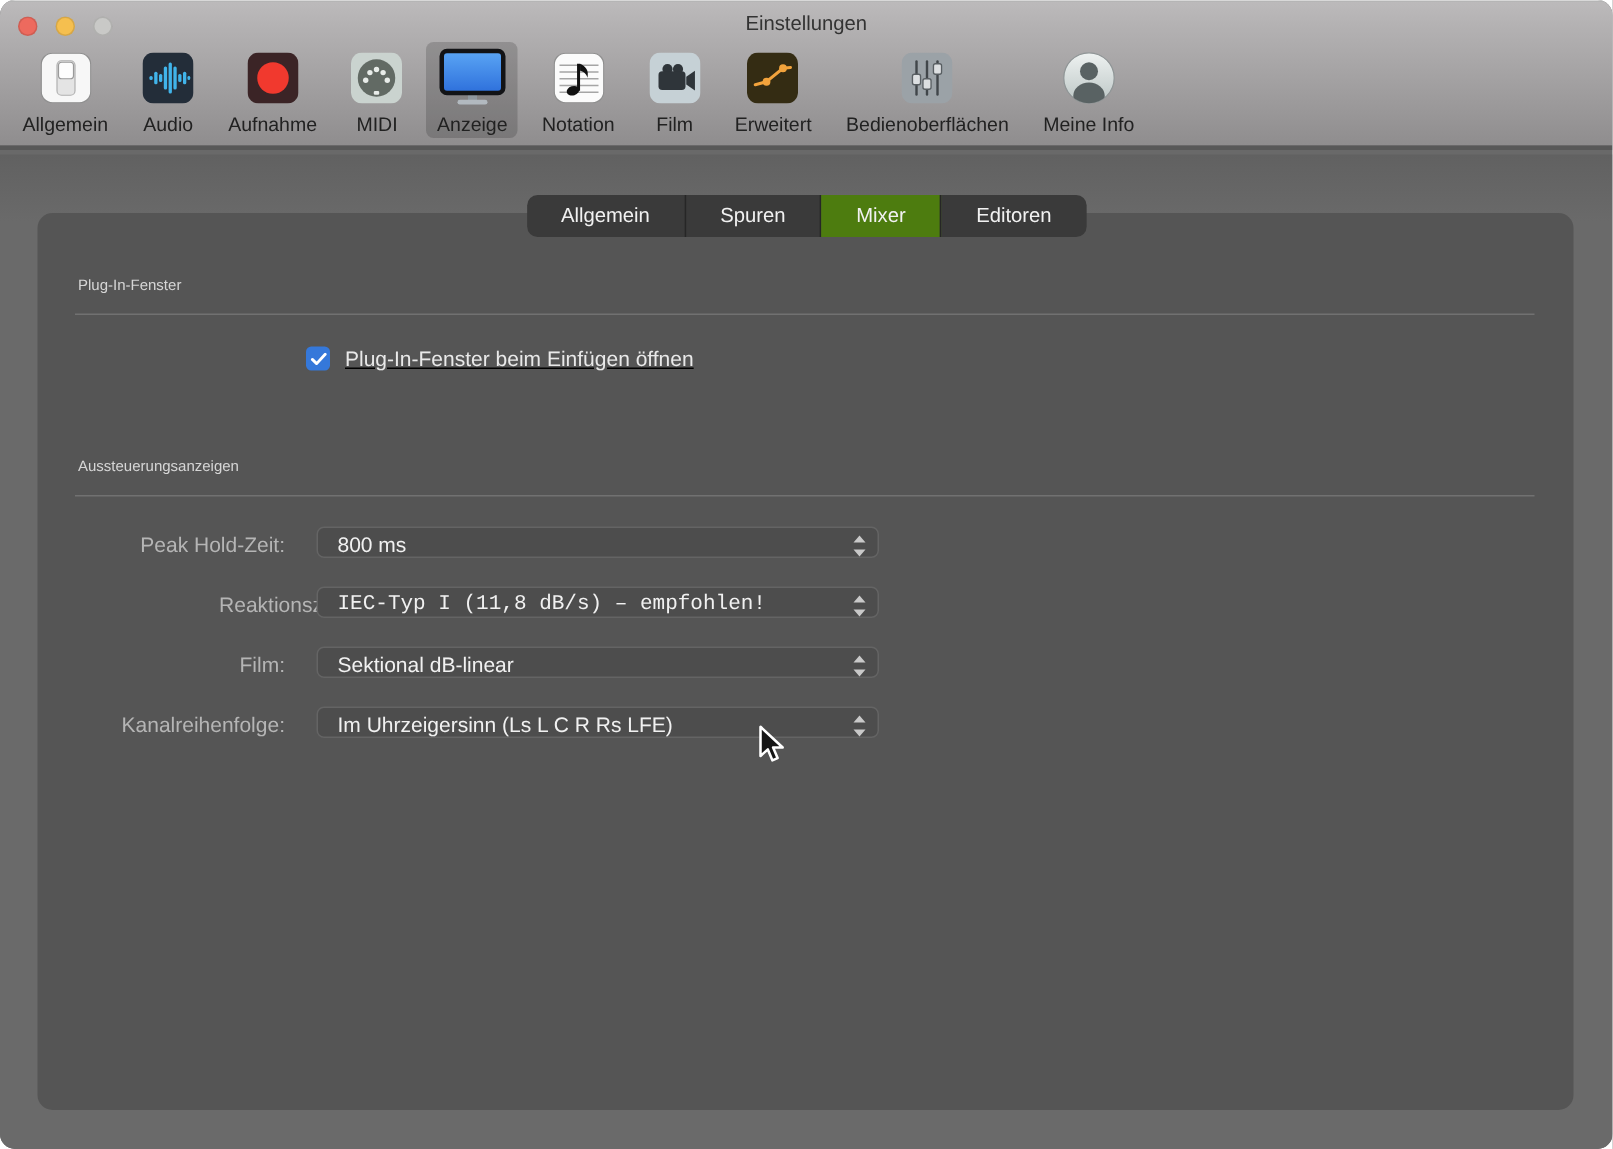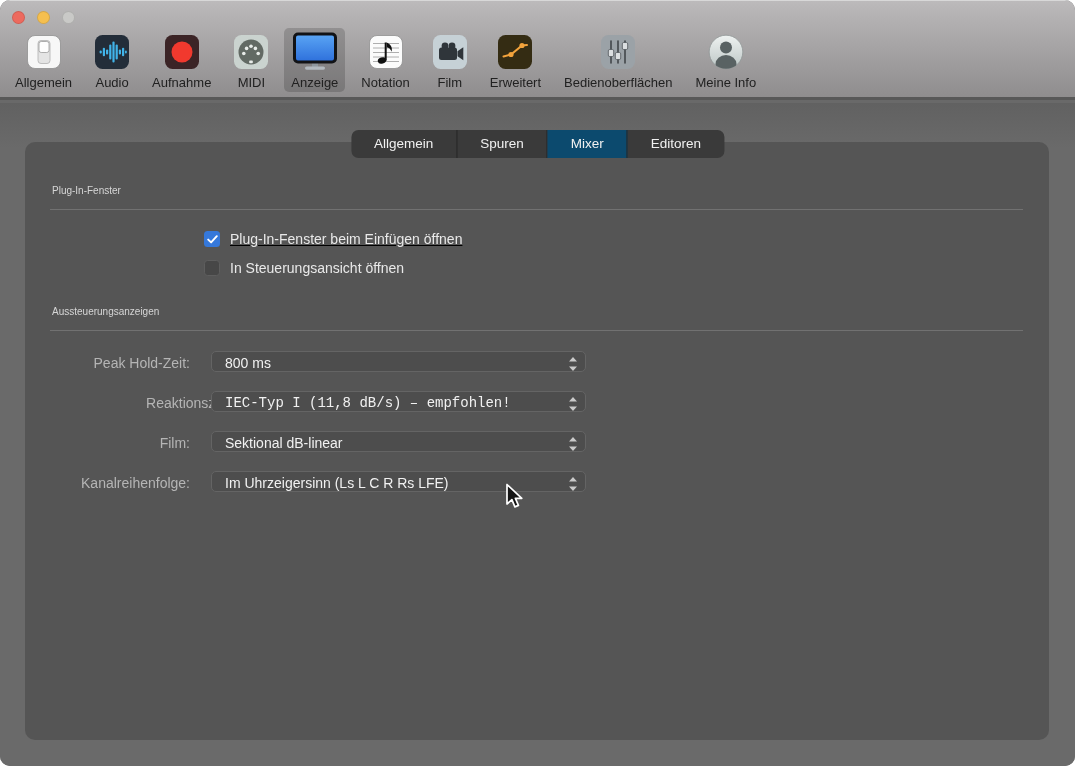--- a/index.html
+++ b/index.html
@@ -23,21 +23,21 @@
 
   
   .content{position:absolute;top:103px;left:0;right:0;bottom:0;background:linear-gradient(#616161,#6a6a6a 45px,#6a6a6a);}
   .panel{position:absolute;top:39px;left:25px;right:26px;height:598px;background:#555555;border-radius:10px;}
 
   
   .tabbar{position:absolute;top:27px;left:50%;transform:translateX(-50%);display:flex;height:28px;
     background:#3a3a3a;border-radius:7px;overflow:hidden;z-index:3;}
   .tab{line-height:28px;padding:0 23px;font-size:13.5px;color:#f1f1f1;border-right:1px solid #262626;cursor:default;}
   .tab:last-child{border-right:none;}
-  .tab.selected{background:#0c4a6e;}
+  .tab.selected{background:#4d7c0f;}
 
   
   .sec-title{position:absolute;left:27px;font-size:10px;color:#d6d6d6;}
   .rule{position:absolute;left:25px;right:26px;height:1px;background:#7b7b7b;opacity:.75;}
 
   
   .checkrow{position:absolute;left:179px;display:flex;align-items:center;gap:10px;height:18px;}
   .checkbox{width:16px;height:16px;border-radius:3.5px;box-sizing:border-box;display:flex;align-items:center;justify-content:center;}
   .checkbox.checked{background:#3578da;}
   .checkbox.unchecked{background:#474747;border:1px solid #5e5e5e;}
@@ -55,20 +55,21 @@
 <body>
 
 <div class="window">
 
   <div class="toolbar">
     <div class="traffic">
       <div class="tl-dot tl-red"></div>
       <div class="tl-dot tl-yellow"></div>
       <div class="tl-dot tl-gray"></div>
     </div>
+    <div class="win-title">Einstellungen</div>
 
     <div class="tb-items">
 
       <div class="tb-item">
         <span class="tb-icon">
           <svg width="34" height="34" viewBox="0 0 34 34">
             <rect x="0.5" y="0.5" width="33" height="33" rx="7.5" fill="#f7f7f7" stroke="#8f8f8f" stroke-width="0.8"></rect>
             <rect x="11" y="5.5" width="12" height="23" rx="3" fill="#e4e4e4" stroke="#b0b0b0" stroke-width="0.8"></rect>
             <rect x="12" y="6.5" width="10" height="11" rx="2.2" fill="#fdfdfd" stroke="#9a9a9a" stroke-width="0.8"></rect>
           </svg>
@@ -243,24 +244,20 @@
 
       <div class="checkrow" style="top:88px;text-decoration:underline;">
         <span class="checkbox checked">
           <svg width="11" height="9" viewBox="0 0 11 9">
               <polyline points="1.2,4.6 4.1,7.4 9.8,1.2" fill="none" stroke="#ffffff" stroke-width="1.9" stroke-linecap="round" stroke-linejoin="round"></polyline>
             </svg>
         </span>
         <span class="checklabel">Plug-In-Fenster beim Einfügen öffnen</span>
       </div>
 
-      <div class="checkrow" style="top:117px;">
-        <span class="checkbox unchecked"></span>
-        <span class="checklabel">In Steuerungsansicht öffnen</span>
-      </div>
 
       <div class="sec-title" style="top:164px;">Aussteuerungsanzeigen</div>
       <div class="rule" style="top:188px;"></div>
 
       <div class="flabel" style="top:209px;">Peak Hold-Zeit:</div>
       <div class="popup" style="top:209px;">
         <span>800 ms</span>
         <span class="chevrons">
           <svg width="10" height="16" viewBox="0 0 10 16">
               <path d="M5,1 L9,5.6 L1,5.6 Z M1,10.4 L9,10.4 L5,15 Z" fill="#c9c9c9"></path>

